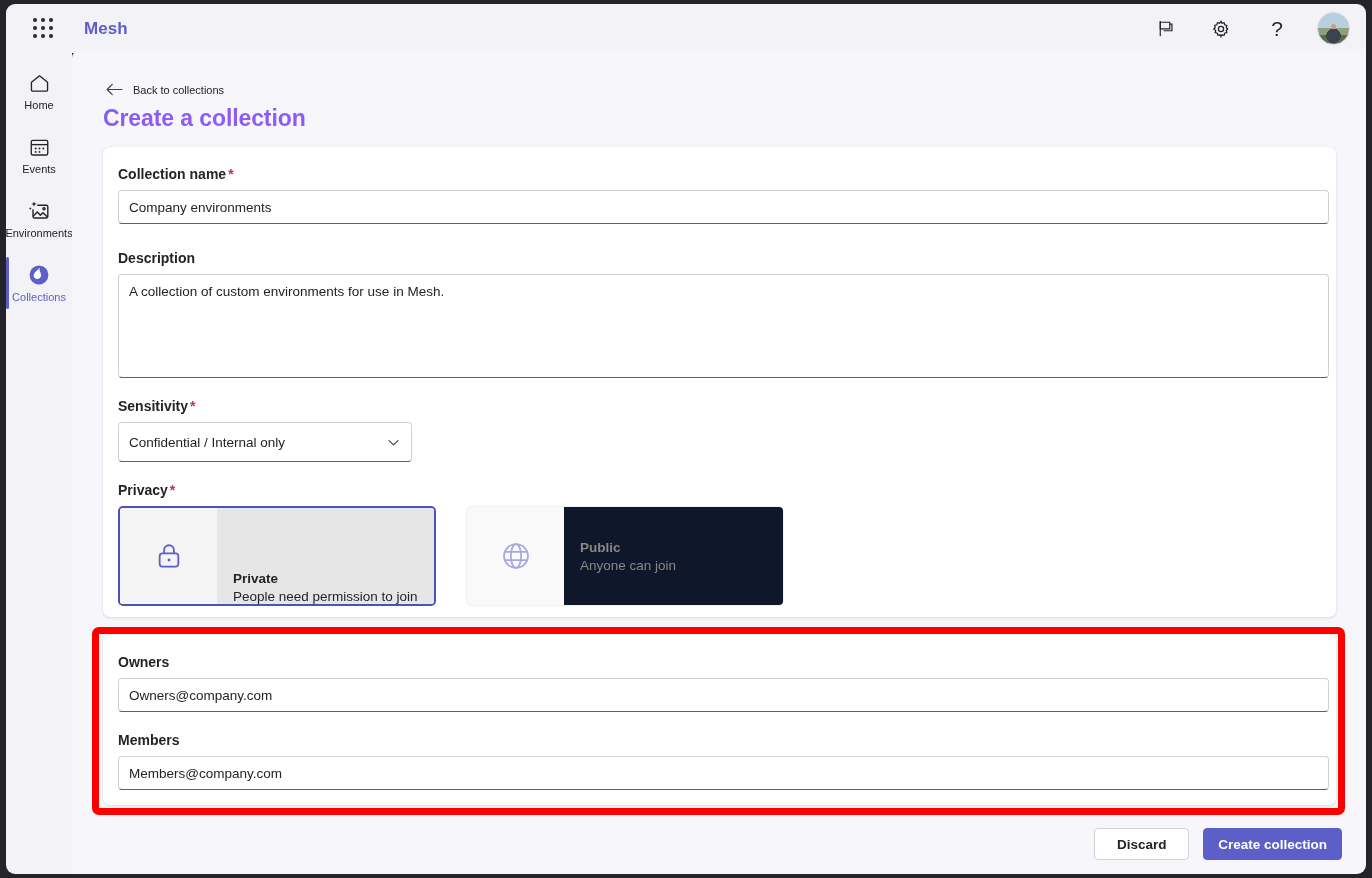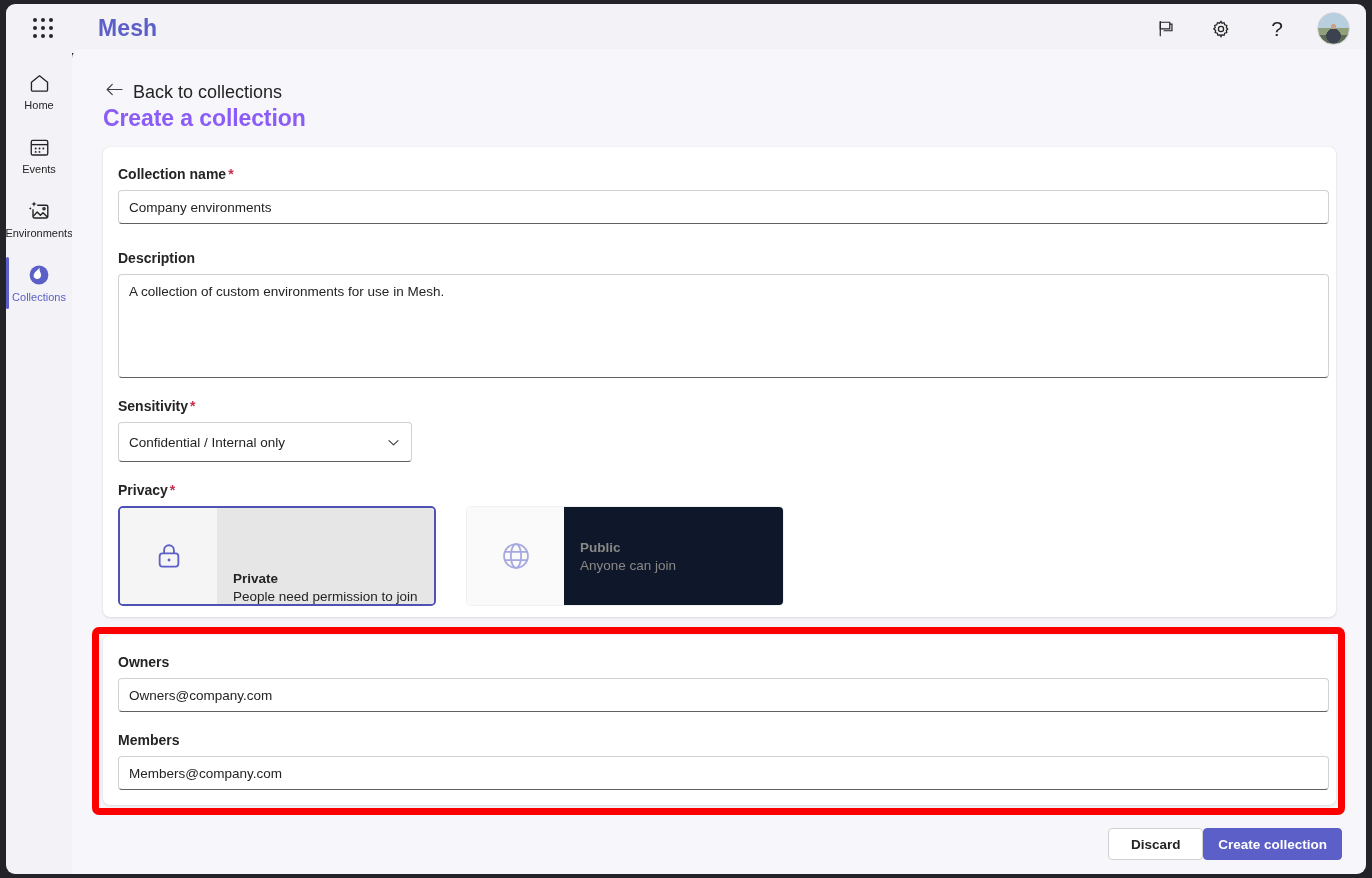--- a/index.html
+++ b/index.html
@@ -41,23 +41,23 @@
     justify-content: center;
     cursor: pointer;
   }
   #waffle i {
     width: 4px; height: 4px;
     background: #292827;
     border-radius: 50%;
     display: block;
   }
   #brand {
-    margin-left: 42px;
+    margin-left: 28px;
     color: #5b5fc7;
-    font-size: 23px;
+    font-size: 17px;
     font-weight: 600;
     letter-spacing: 0.1px;
   }
   #topbar-right {
     margin-left: auto;
     display: flex;
     align-items: center;
     gap: 24px;
     margin-right: 16px;
   }
@@ -116,22 +116,22 @@
     left: 72px; top: 49px;
     width: 1294px; height: 825px;
     background: #f7f6fb;
     border-top-left-radius: 9px;
     border-bottom-right-radius: 9px;
   }
 
   #back-link {
     position: absolute;
     left: 34px; top: 33px;
-    display: flex; gap: 10px;
-    font-size: 18px;
+    display: flex; align-items: center; gap: 10px;
+    font-size: 11px;
     color: #242424;
     cursor: pointer;
   }
   #page-title {
     position: absolute;
     left: 31px; top: 56px;
     font-size: 23px;
     font-weight: 700;
     color: #8b5cf6;
     letter-spacing: -0.1px;
@@ -246,21 +246,21 @@
     width: 1253px; height: 188px;
     border: 7px solid #fc0000;
     border-radius: 7px;
     pointer-events: none;
   }
 
   
   #footer {
     position: absolute;
     right: 24px; bottom: 14px;
-    display: flex; align-items: center; gap: 0; margin-left: 40px;
+    display: flex; align-items: center; gap: 14px; margin-left: 40px;
   }
   .btn {
     height: 32px;
     border-radius: 4px;
     font-family: "Liberation Sans", sans-serif;
     font-size: 13.5px;
     font-weight: 600;
     cursor: pointer;
     display: flex; align-items: center; justify-content: center;
     padding: 0 14px;

